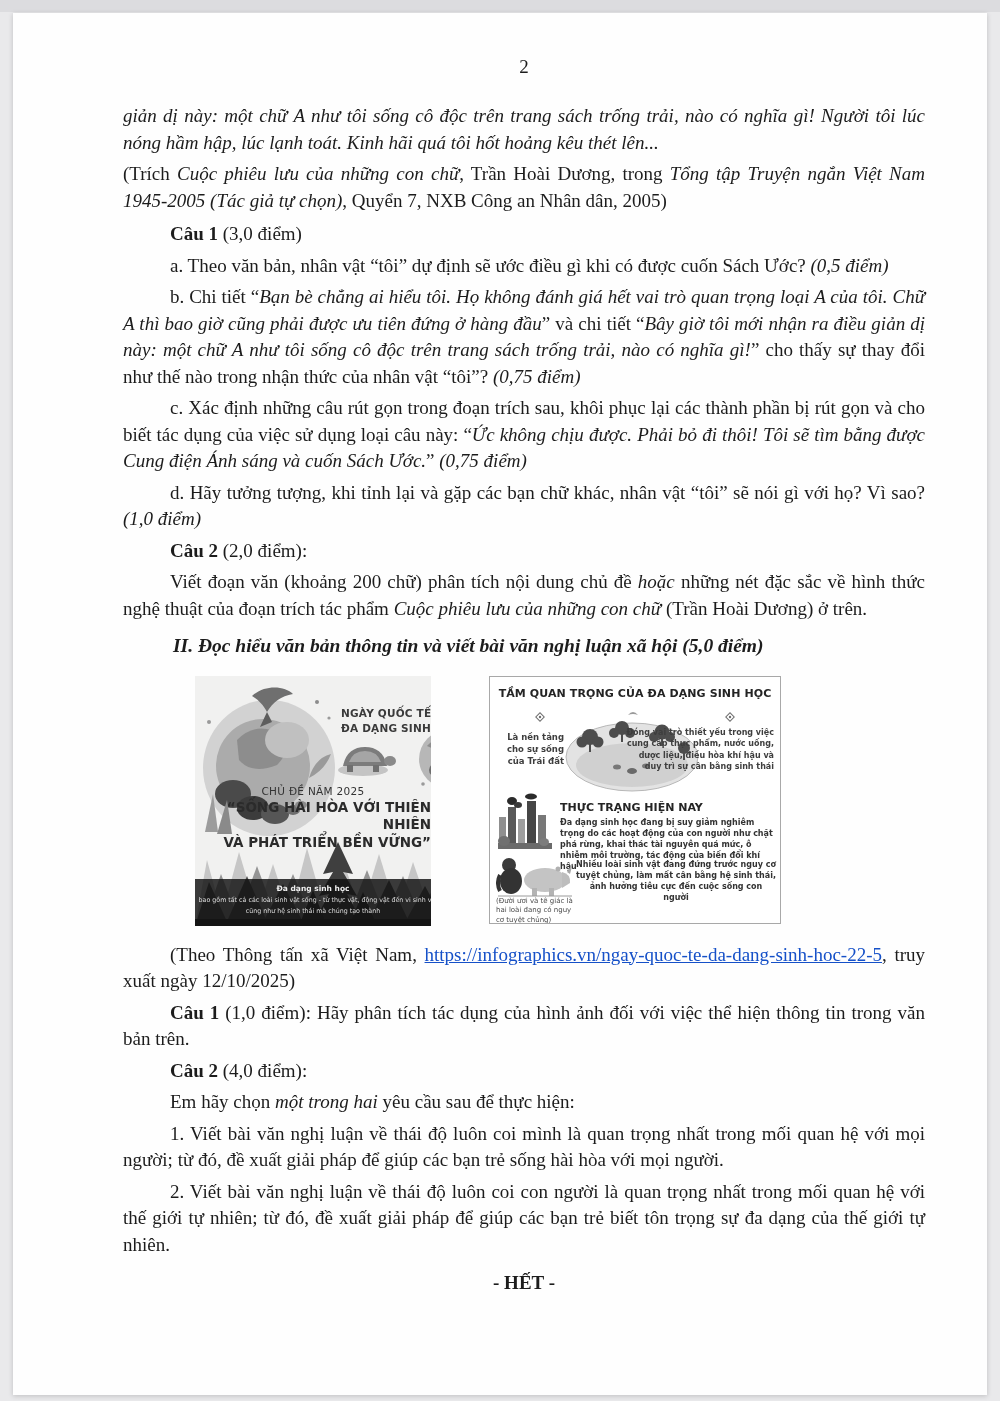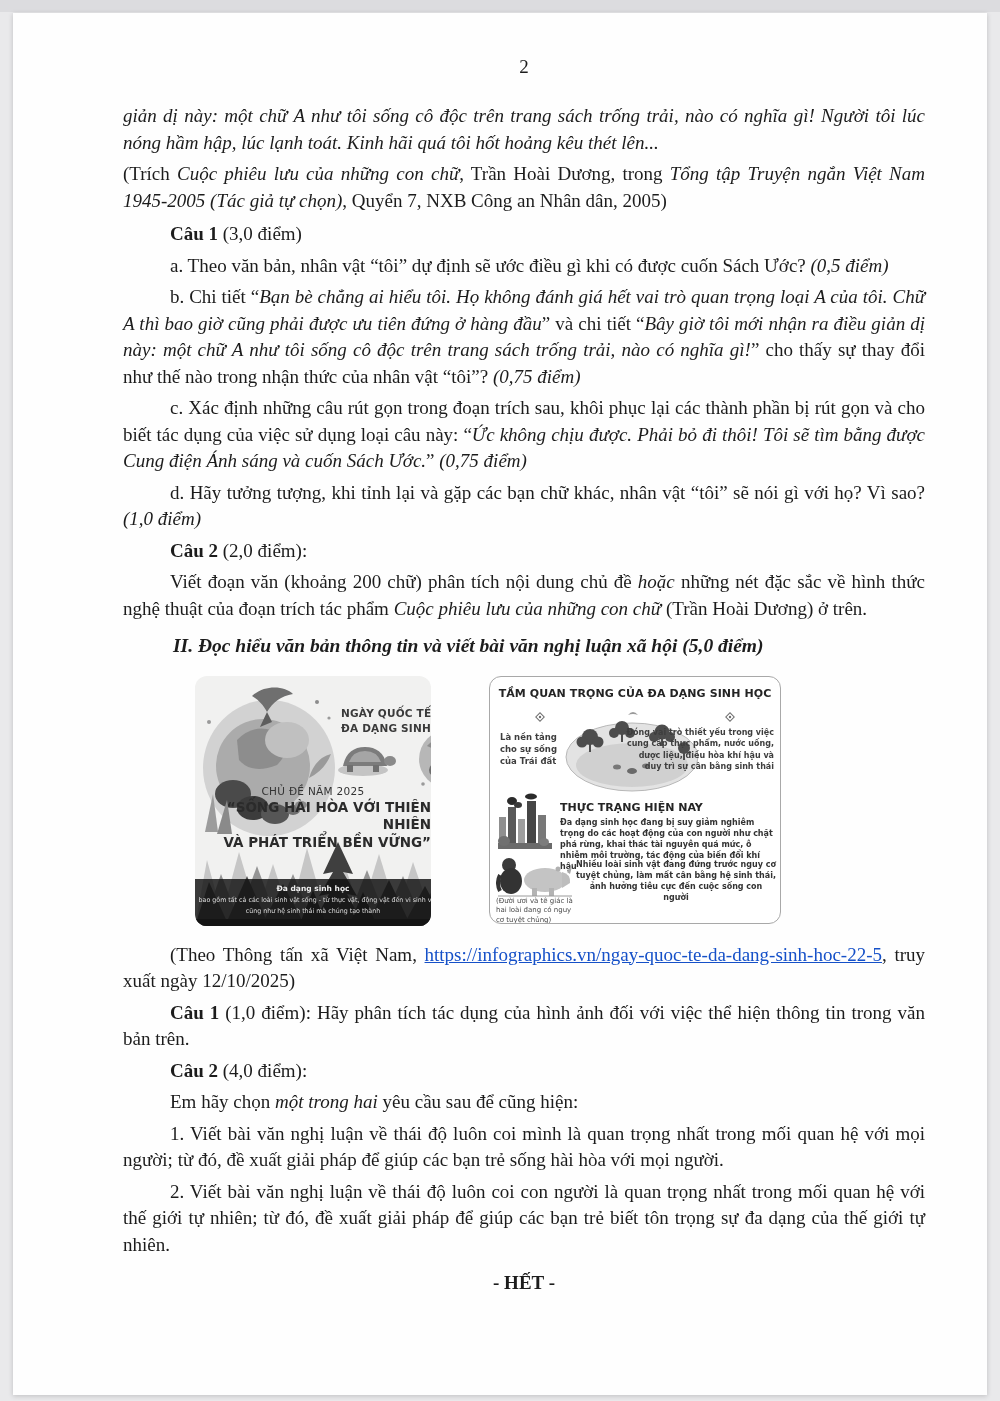--- a/index.html
+++ b/index.html
@@ -16,40 +16,40 @@
   .heading{margin-left:47px;text-align:left;margin-top:3px;margin-bottom:5px;}
   .sec-heading{margin-left:50px;text-align:left;margin-top:11px;margin-bottom:16px;font-size:19.5px;font-style:italic;}
   .seg-b{font-weight:bold;}
   .seg-i{font-style:italic;}
   a.seg-link{color:#1550c8;text-decoration:underline;cursor:pointer;}
   .end-marker{text-align:center;font-weight:bold;margin-top:12px;text-align-last:center;}
 
   
   .figures{display:flex;margin:6px 0 16px 72px;gap:58px;}
   figure{margin:0;}
-  .fig{position:relative;overflow:hidden;font-family:"DejaVu Sans","Liberation Sans",sans-serif;border-radius:12px;}
+  .fig{position:relative;overflow:hidden;font-family:"DejaVu Sans","Liberation Sans",sans-serif;}
   .fig-left{width:236px;height:250px;background:#f1f1f0;}
   .fig-right{width:292px;height:248px;background:#ffffff;border:1px solid #a8a8a8;box-sizing:border-box;}
   .abs{position:absolute;}
 
   
   .lf-title{left:146px;top:30px;width:136px;font-size:10.5px;font-weight:bold;color:#3a3a3a;
             line-height:15px;letter-spacing:.2px;white-space:nowrap;}
   .lf-theme{left:0;right:0;top:109px;text-align:center;font-size:10.5px;color:#333;letter-spacing:.3px;}
   .lf-quote{left:0;right:0;top:123px;text-align:right;font-size:13.5px;font-weight:bold;
             color:#2b2b2b;line-height:17.5px;}
   .lf-overlay{left:0;right:0;bottom:0;height:47px;background:rgba(17,17,17,.82);
               text-align:center;padding-top:4px;box-sizing:border-box;}
   .lf-overlay .t1{font-size:7.5px;font-weight:bold;color:#f0f0f0;line-height:12px;}
   .lf-overlay .t2{font-size:6.5px;color:#dedede;line-height:11px;white-space:nowrap;transform:scaleX(.97);}
 
   
   .rf-title{left:0;right:0;top:10px;text-align:center;font-size:11px;font-weight:bold;
             color:#242424;letter-spacing:.1px;}
-  .rf-note-l{left:10px;top:54px;width:64px;text-align:left;font-size:8.5px;font-weight:bold;
+  .rf-note-l{left:10px;top:54px;width:64px;text-align:right;font-size:8.5px;font-weight:bold;
              color:#3e3e3e;line-height:12px;}
   .rf-note-r{right:6px;top:50px;width:152px;text-align:right;font-size:8px;font-weight:bold;
              color:#3e3e3e;line-height:11.5px;}
   .rf-status-h{left:70px;top:124px;font-size:11px;font-weight:bold;color:#242424;}
   .rf-p1{left:70px;top:140px;width:215px;font-size:8px;font-weight:600;color:#333;line-height:11px;}
   .rf-p2{left:86px;top:182px;width:200px;font-size:8px;font-weight:600;color:#333;line-height:11px;text-align:center;}
   .rf-cap{left:6px;top:220px;width:78px;font-size:7px;color:#4a4a4a;line-height:9.5px;}
 </style>
 </head>
 <body>
@@ -247,18 +247,18 @@
       <div class="abs rf-p2">Nhiều loài sinh vật đang đứng trước nguy cơ tuyệt chủng, làm mất cân bằng hệ sinh thái, ảnh hưởng tiêu cực đến cuộc sống con người</div>
       <div class="abs rf-cap">(Đười ươi và tê giác là hai loài đang có nguy cơ tuyệt chủng)</div>
     </figure>
   </div>
 
   <p class="para" style="text-indent:47px;"><span>(Theo Thông tấn xã Việt Nam, </span><a href="#" class="seg-link">https://infographics.vn/ngay-quoc-te-da-dang-sinh-hoc-22-5</a><span>, truy xuất ngày 12/10/2025)</span></p>
 
   <p class="para indent"><span class="seg-b">Câu 1</span><span> (1,0 điểm): Hãy phân tích tác dụng của hình ảnh đối với việc thể hiện thông tin trong văn bản trên.</span></p>
 
   <p class="para heading"><span class="seg-b">Câu 2</span><span> (4,0 điểm):</span></p>
-  <p class="para indent"><span>Em hãy chọn </span><span class="seg-i">một trong hai</span><span> yêu cầu sau để cũng hiện:</span></p>
+  <p class="para indent"><span>Em hãy chọn </span><span class="seg-i">một trong hai</span><span> yêu cầu sau để thực hiện:</span></p>
   <p class="para indent"><span>1. Viết bài văn nghị luận về thái độ luôn coi mình là quan trọng nhất trong mối quan hệ với mọi người; từ đó, đề xuất giải pháp để giúp các bạn trẻ sống hài hòa với mọi người.</span></p>
   <p class="para indent"><span>2. Viết bài văn nghị luận về thái độ luôn coi con người là quan trọng nhất trong mối quan hệ với thế giới tự nhiên; từ đó, đề xuất giải pháp để giúp các bạn trẻ biết tôn trọng sự đa dạng của thế giới tự nhiên.</span></p>
 
   <p class="para end-marker">- HẾT -</p>
 </div>
 
 </body></html>

